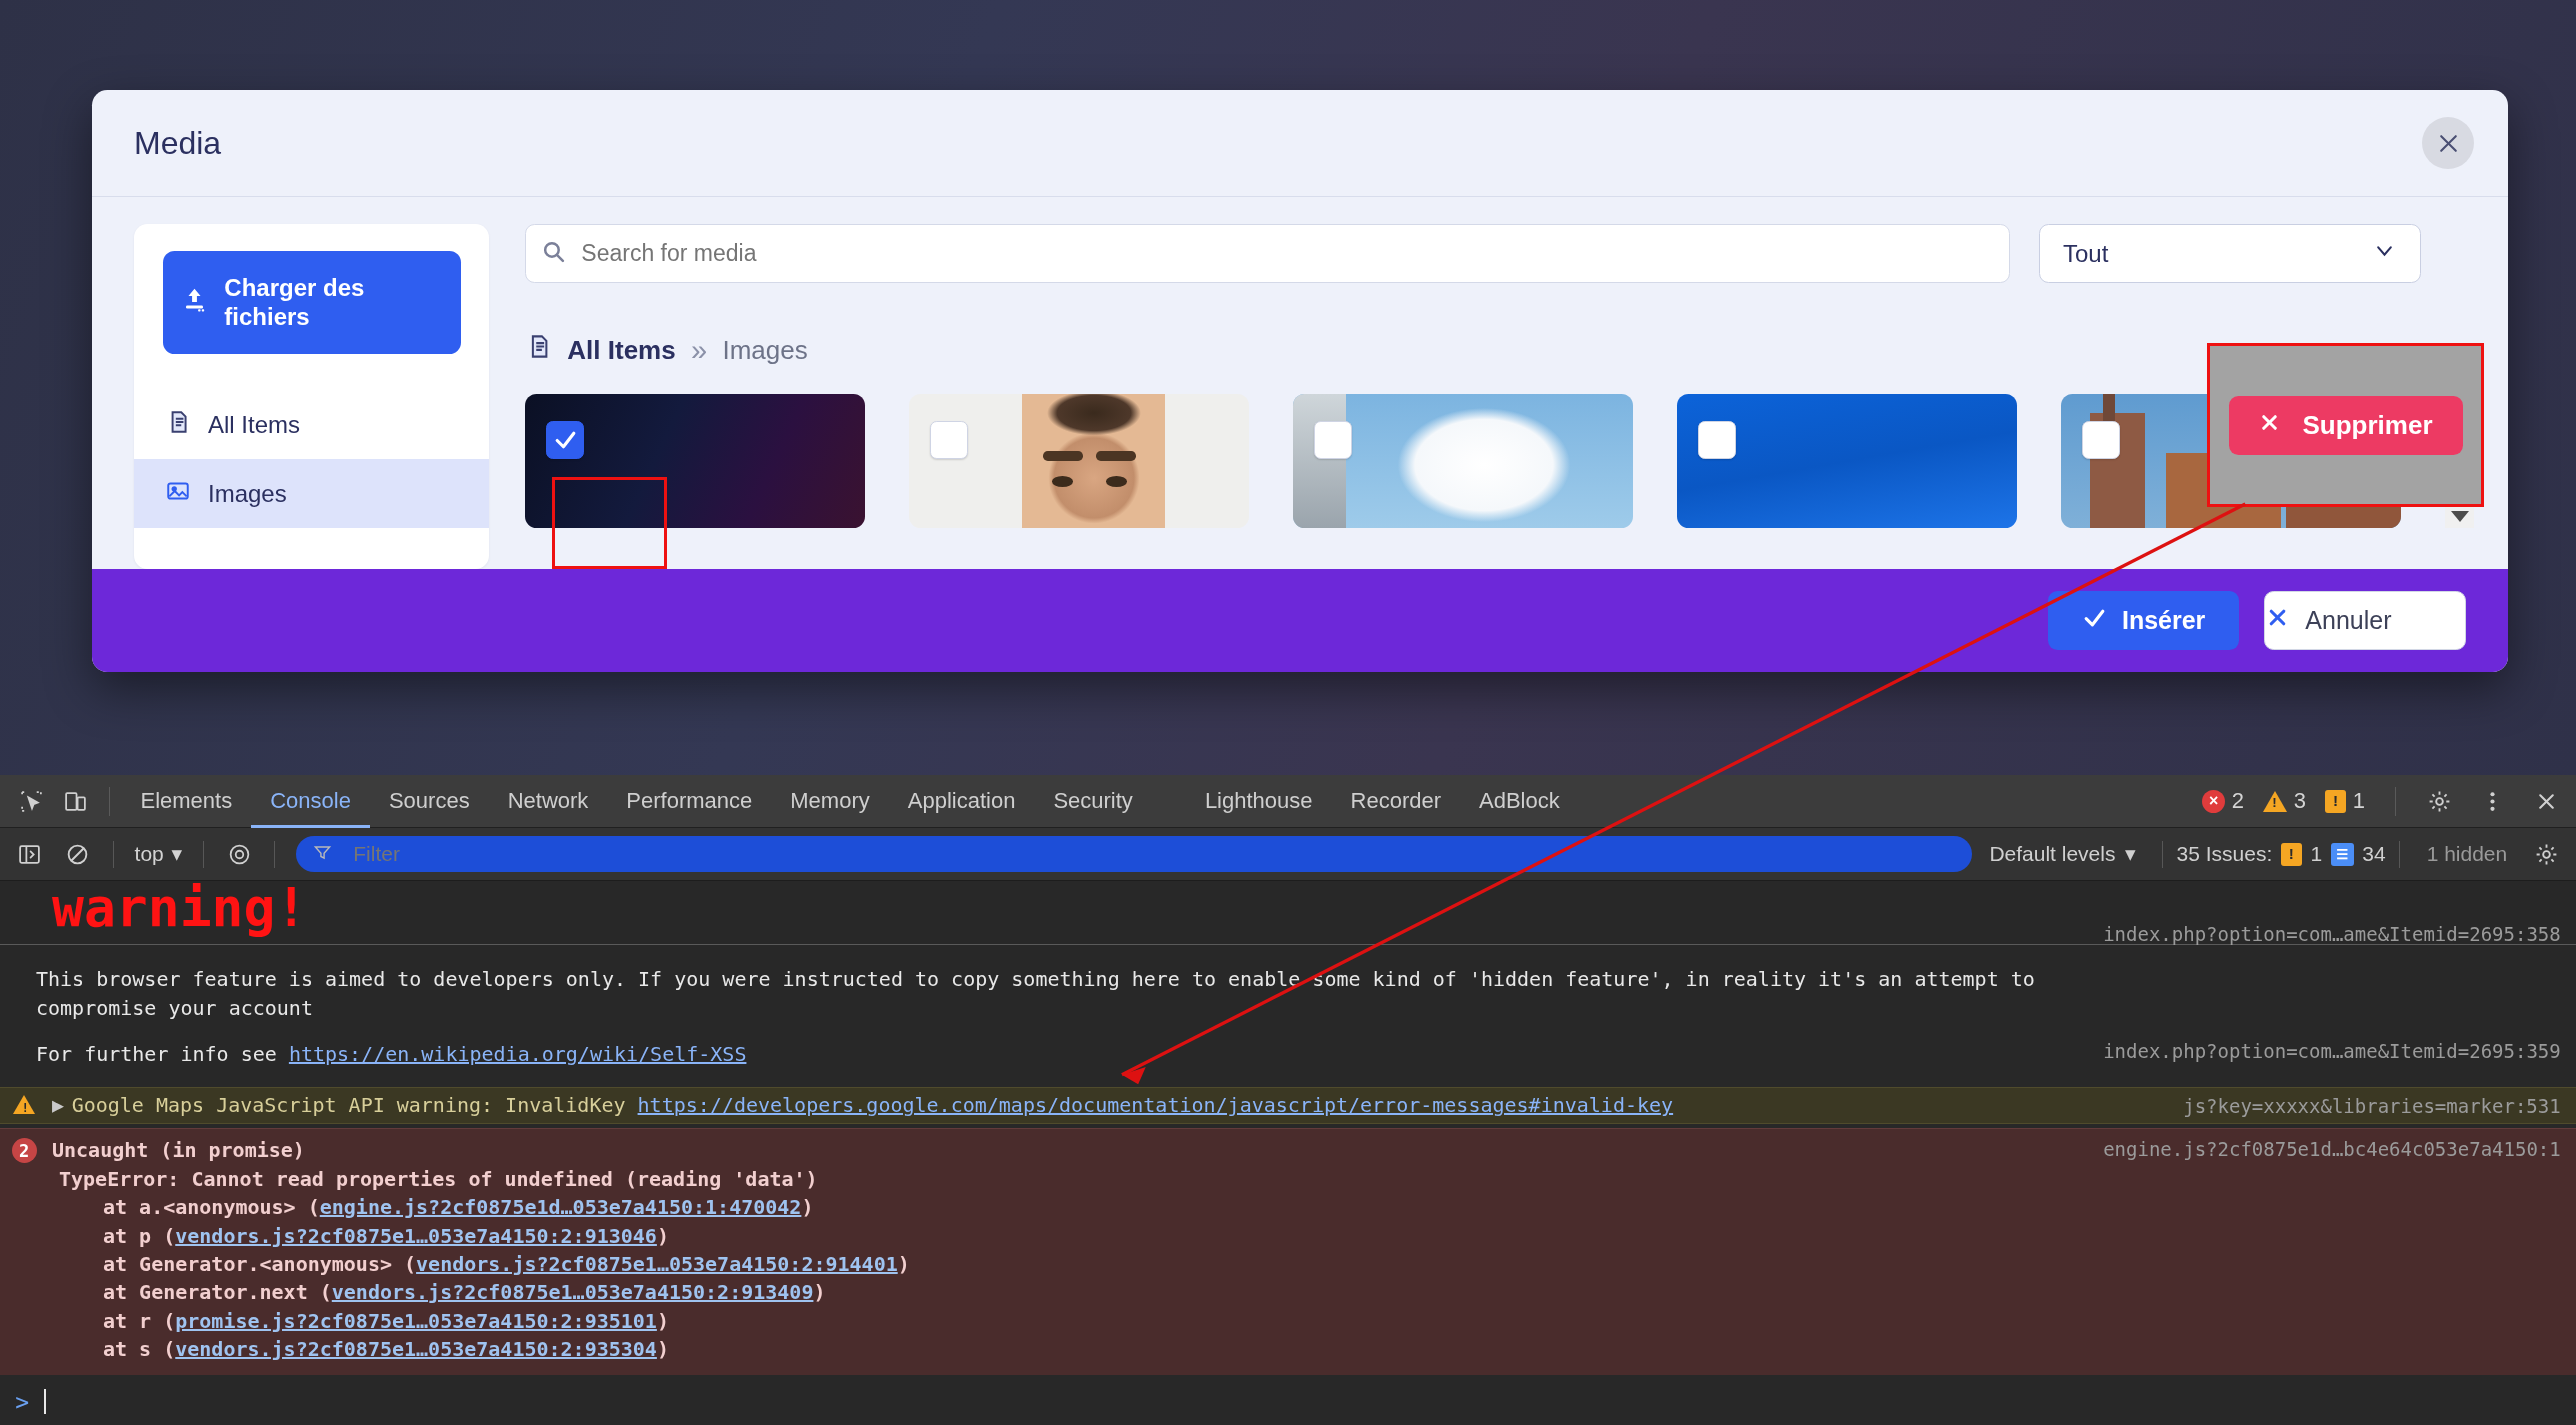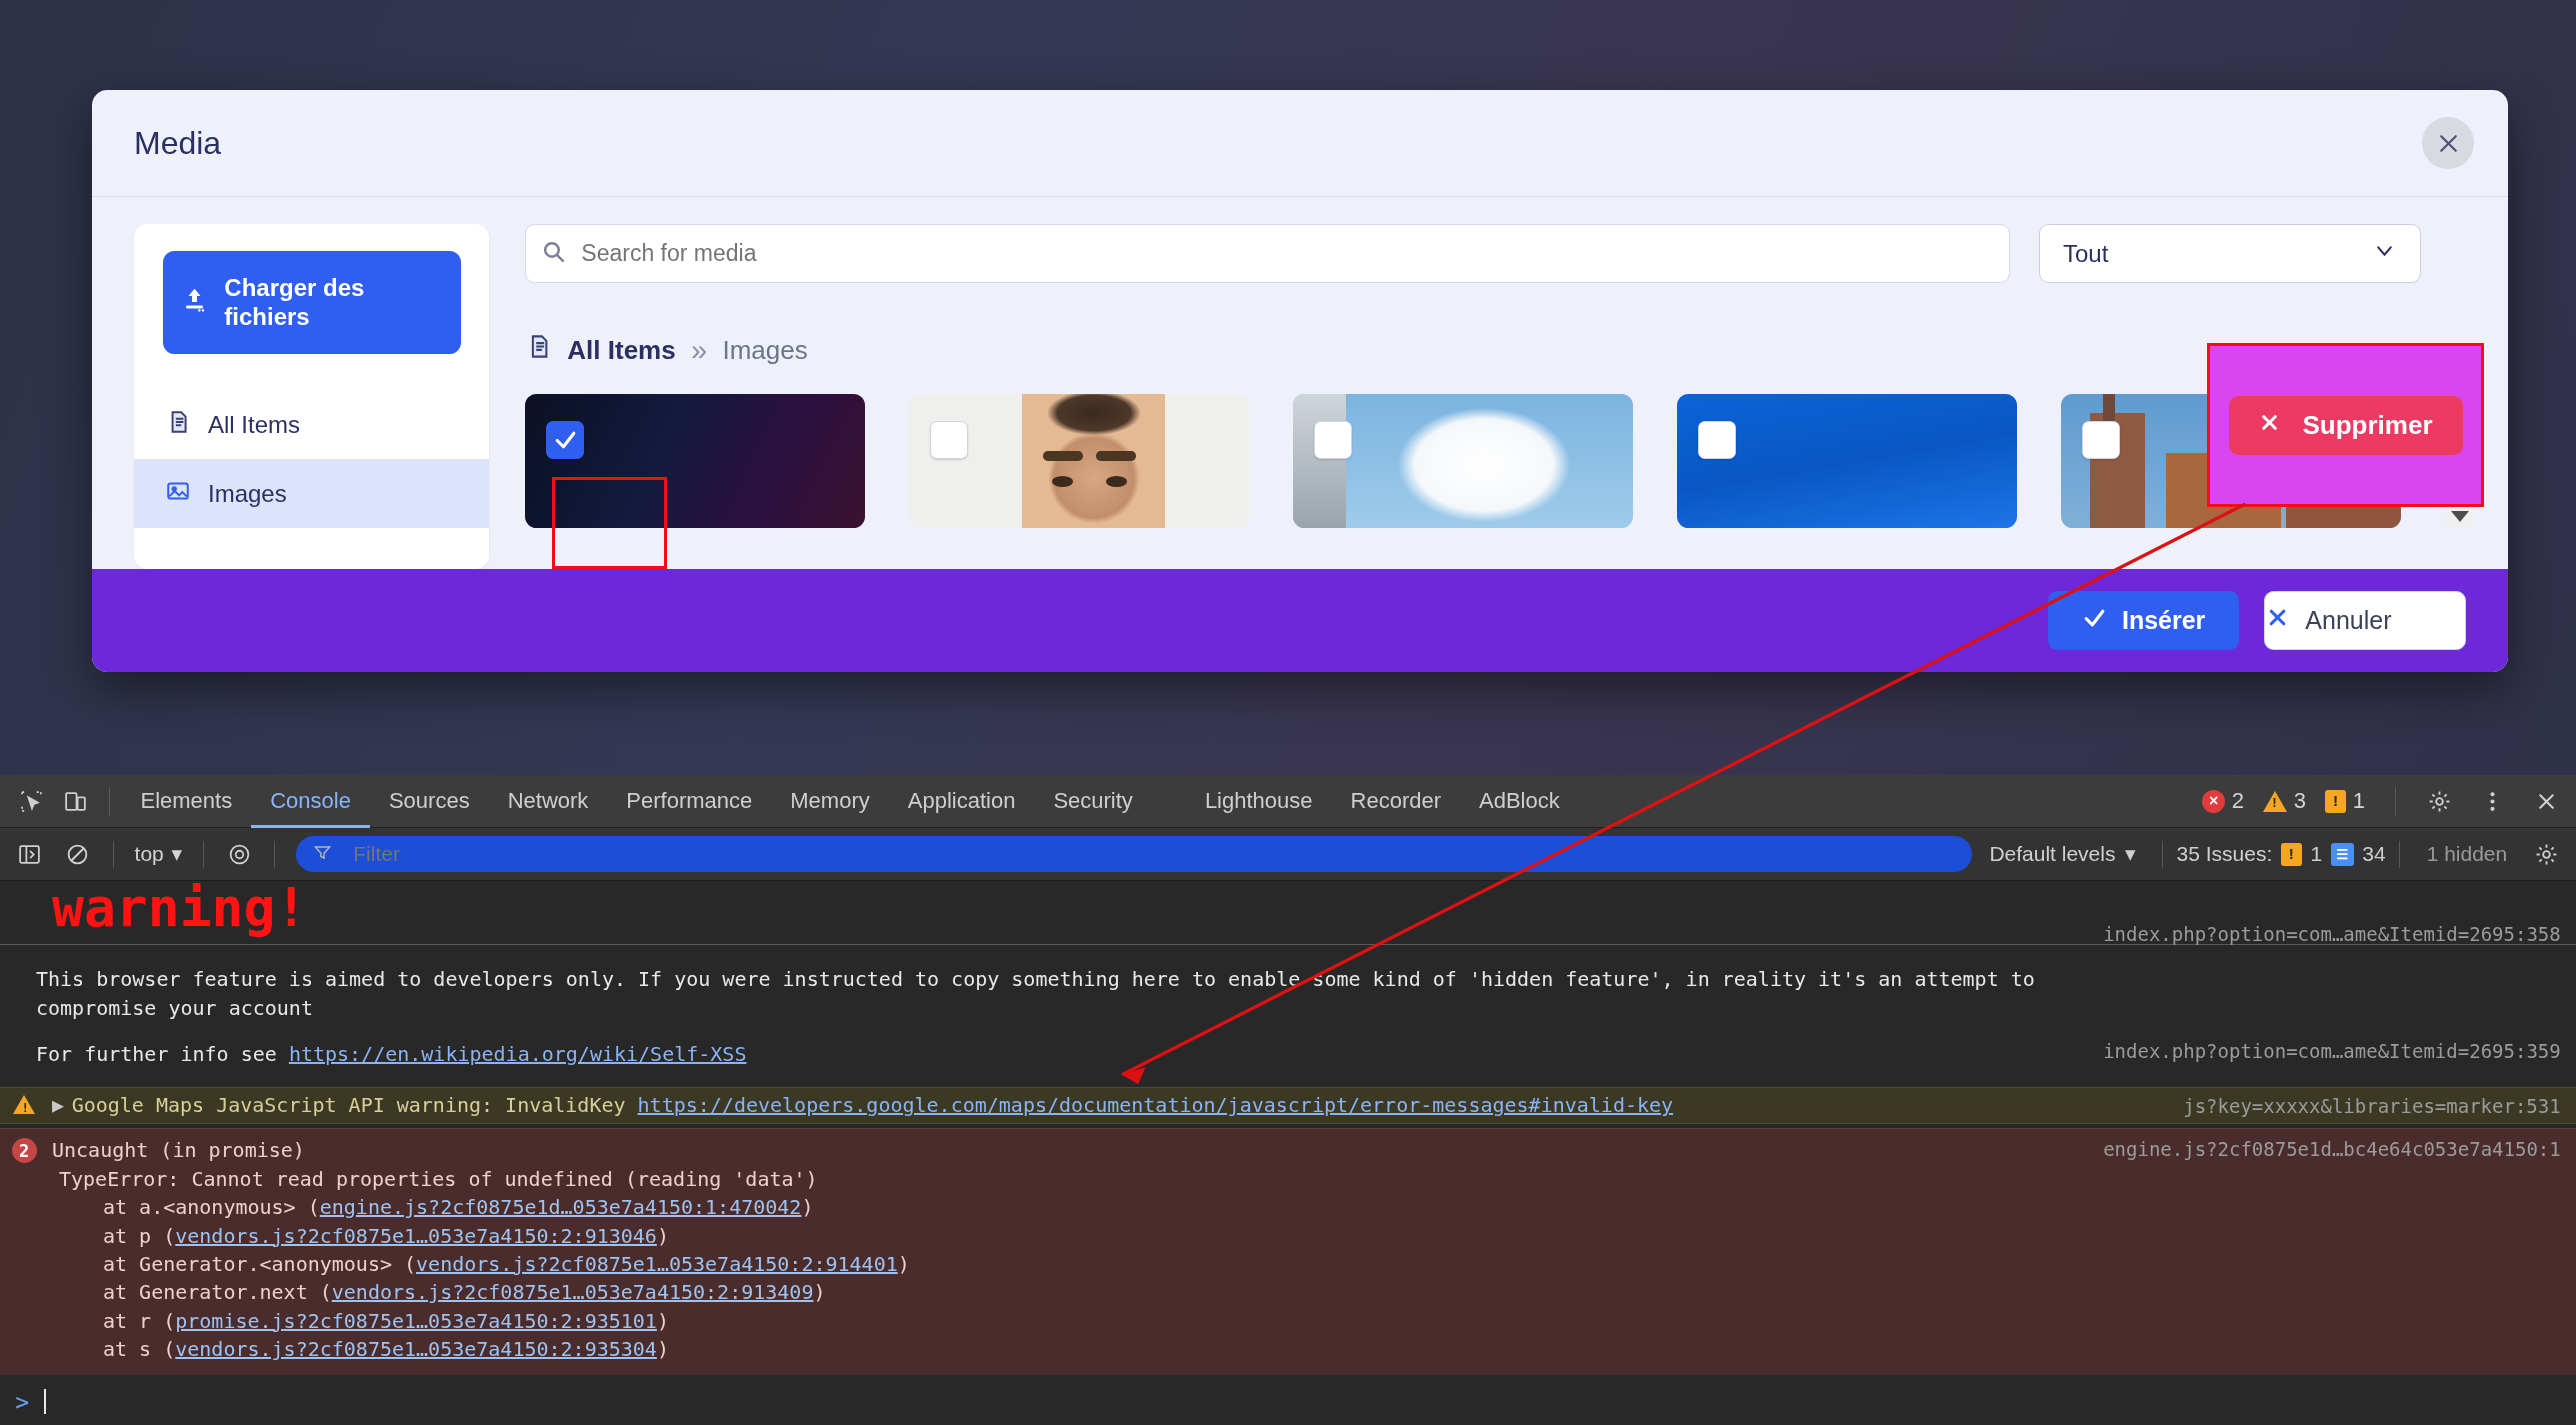--- a/index.html
+++ b/index.html
@@ -225,21 +225,21 @@
   
   .supprimer-wrap {
     position: absolute;
     left: 2207px; top: 343px;
     width: 277px; height: 164px;
     border: 3.8px solid #ee1111;
     z-index: 40;
   }
   .supprimer-inner {
     position: absolute; inset: 0;
-    background: #d946ef;
+    background: #a3a3a3;
     display: flex; align-items: center; justify-content: center;
   }
   .supprimer-btn {
     background: #ed3a63;
     color: #fff;
     border: none;
     border-radius: 9.5px;
     width: 234px; height: 59px;
     display: flex; align-items: center; justify-content: center;
     gap: 21px;
@@ -429,21 +429,21 @@
     padding: 7.6px 0 11.5px 0;
     position: relative;
   }
   .err-badge {
     position: absolute; left: 11.5px; top: 9.5px;
     width: 25px; height: 25px; border-radius: 50%;
     background: #c64545; color: #fff;
     display: flex; align-items: center; justify-content: center;
     font-size: 17px; font-weight: bold;
   }
-  .err-line { padding-left: 52px; color: #f2cfcf; line-height: 1.42; }
+  .err-line { padding-left: 52px; color: #f2cfcf; line-height: 1.42; font-weight: bold; }
   .err-line.indent1 { padding-left: 59px; }
   .err-line.indent2 { padding-left: 103px; }
   .err-link { color: #9fc3f0; text-decoration: underline; }
 
   .prompt-row {
     position: absolute; left: 0; bottom: 9.5px;
     display: flex; align-items: center; gap: 15.3px;
     padding-left: 15.3px;
   }
   .prompt-chev { color: #6aa0f0; font-size: 23px; }

